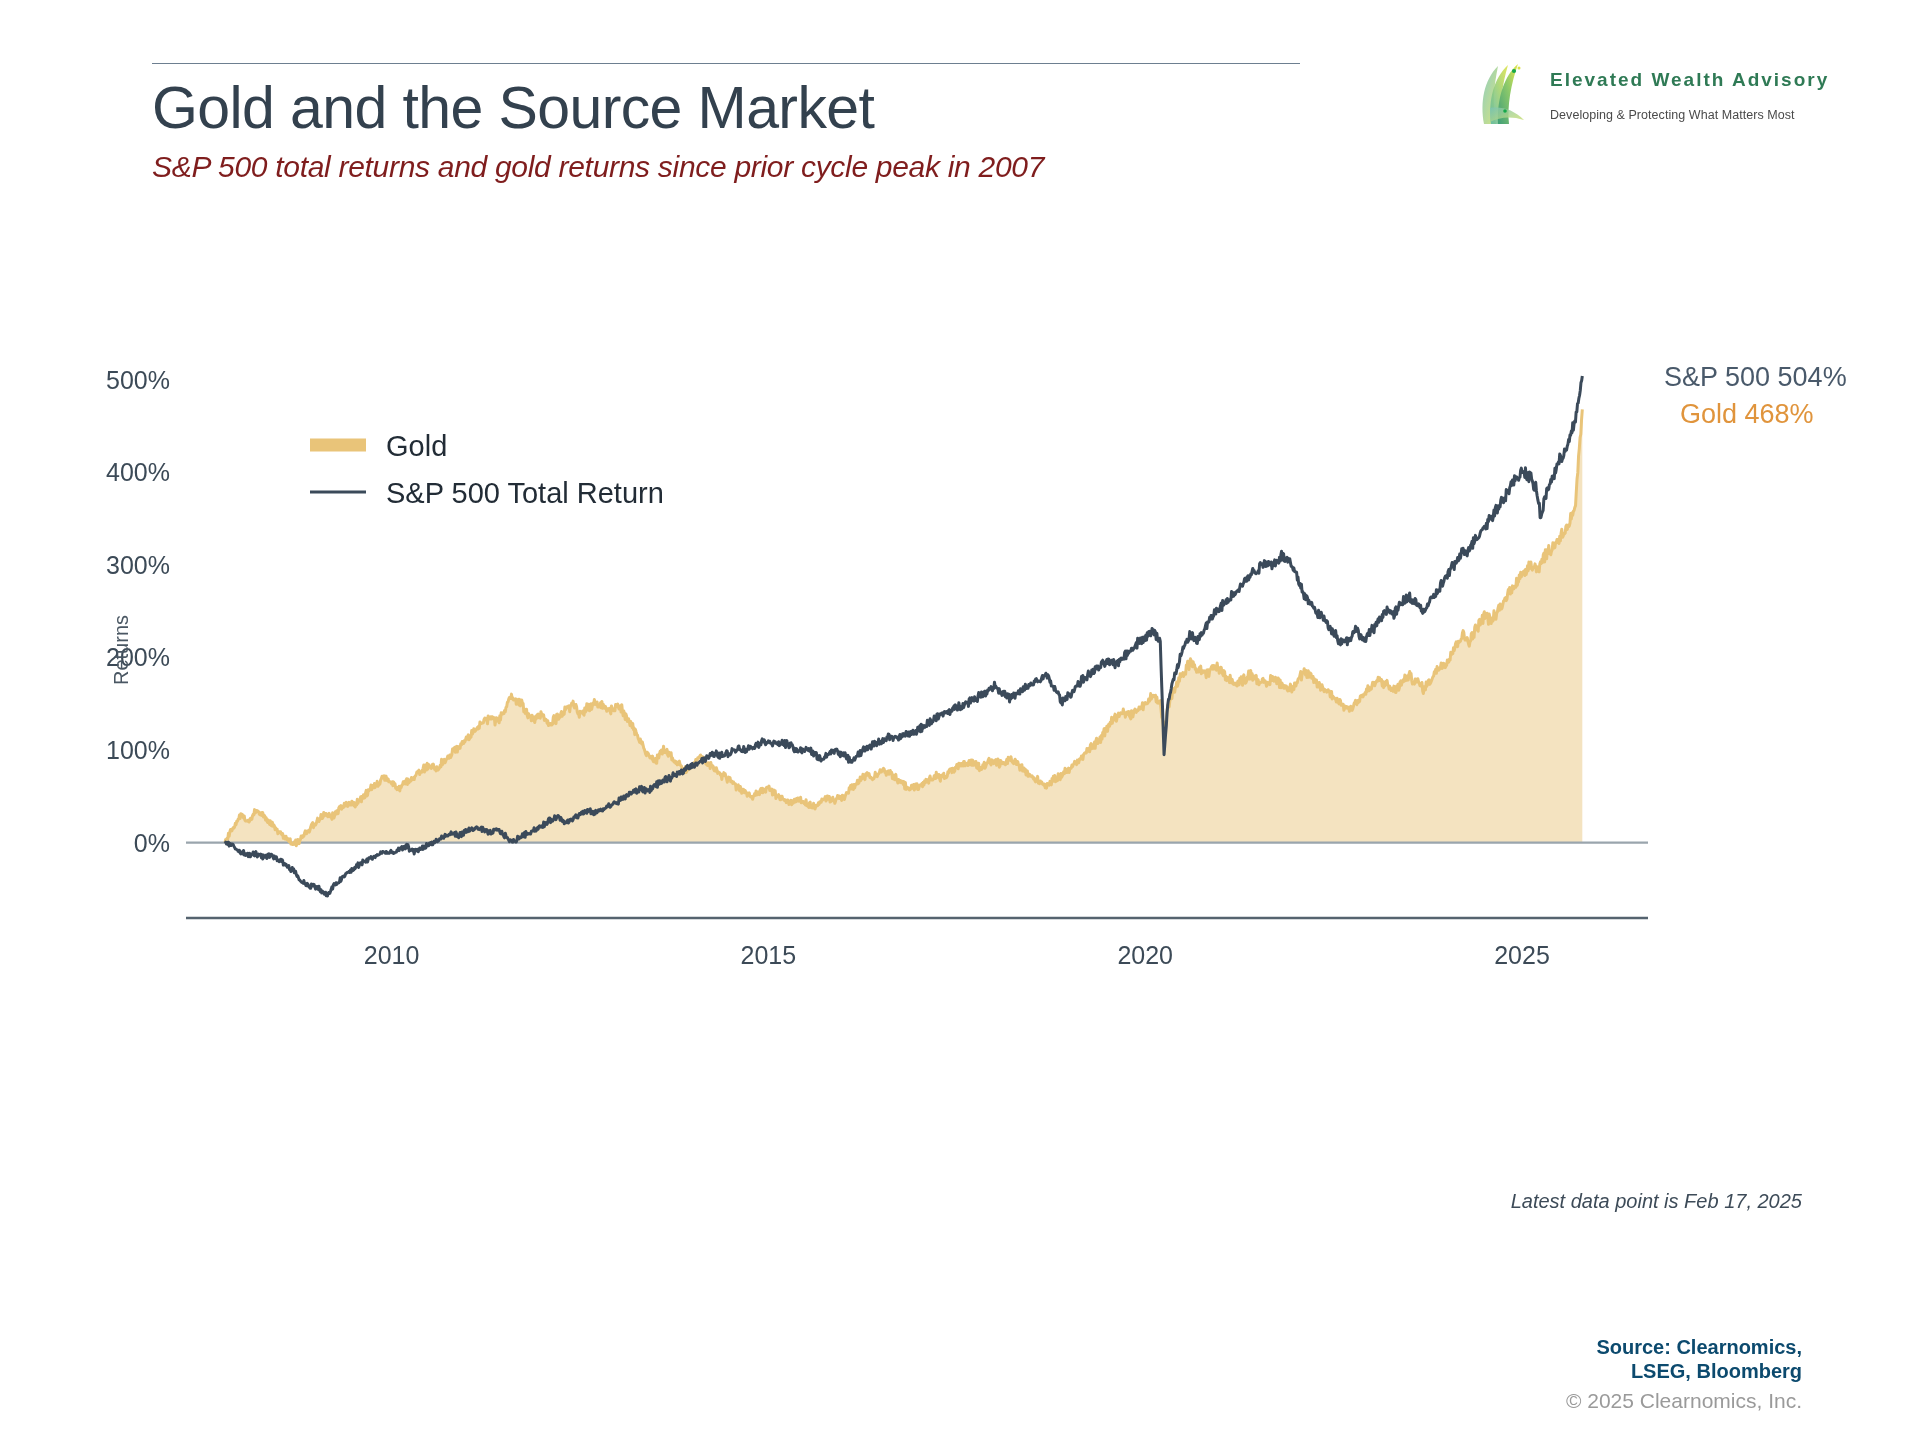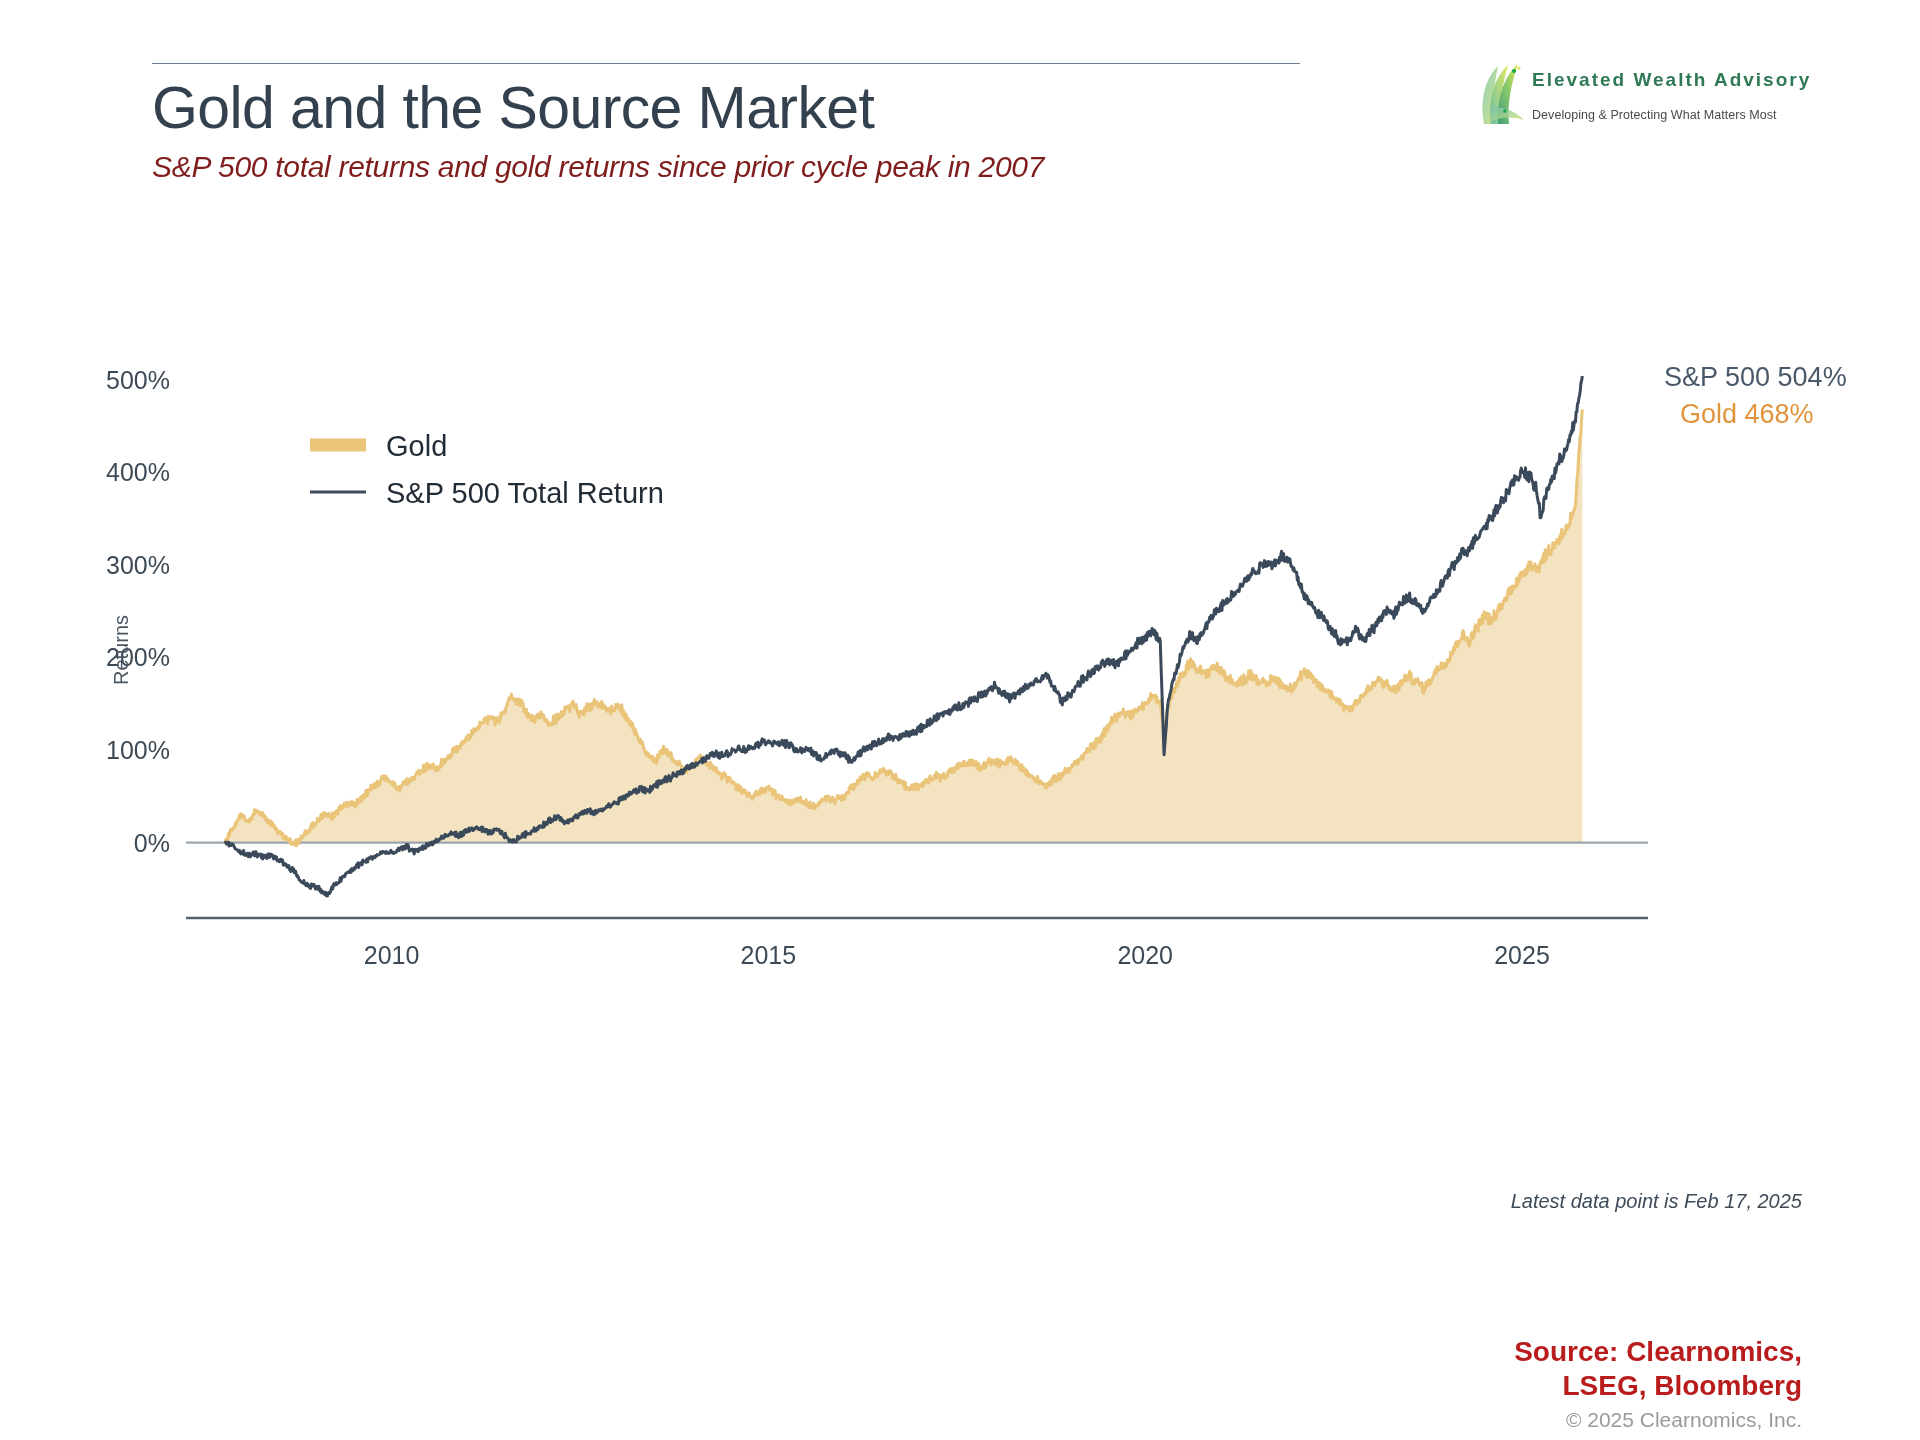--- a/index.html
+++ b/index.html
@@ -54,21 +54,21 @@
     white-space: nowrap;
   }
 
   
   #logo-block {
     position: absolute;
     left: 1478px;
     top: 62px;
     display: flex;
     align-items: center;
-    gap: 0;
+    gap: 18px;
   }
   #logo-mark { width: 54px; height: 66px; flex: none; }
   #logo-text { display: flex; flex-direction: column; justify-content: center; }
   #logo-name {
     font-size: 19px;
     font-weight: 700;
     color: #2f7a55;
     letter-spacing: 2.0px;
     white-space: nowrap;
   }
@@ -131,23 +131,23 @@
 
   
   #source-block {
     position: absolute;
     right: 118px;
     top: 1335px;
     text-align: right;
     width: 420px;
   }
   #source-text {
-    font-size: 28px;
+    font-size: 20px;
     font-weight: 700;
-    color: #b91c1c;
+    color: #0c4a6e;
     line-height: 1.22;
     white-space: pre-line;
   }
   #copyright-text {
     margin-top: 5px;
     font-size: 21px;
     font-weight: 400;
     color: #9a9a9a;
   }
 </style>

